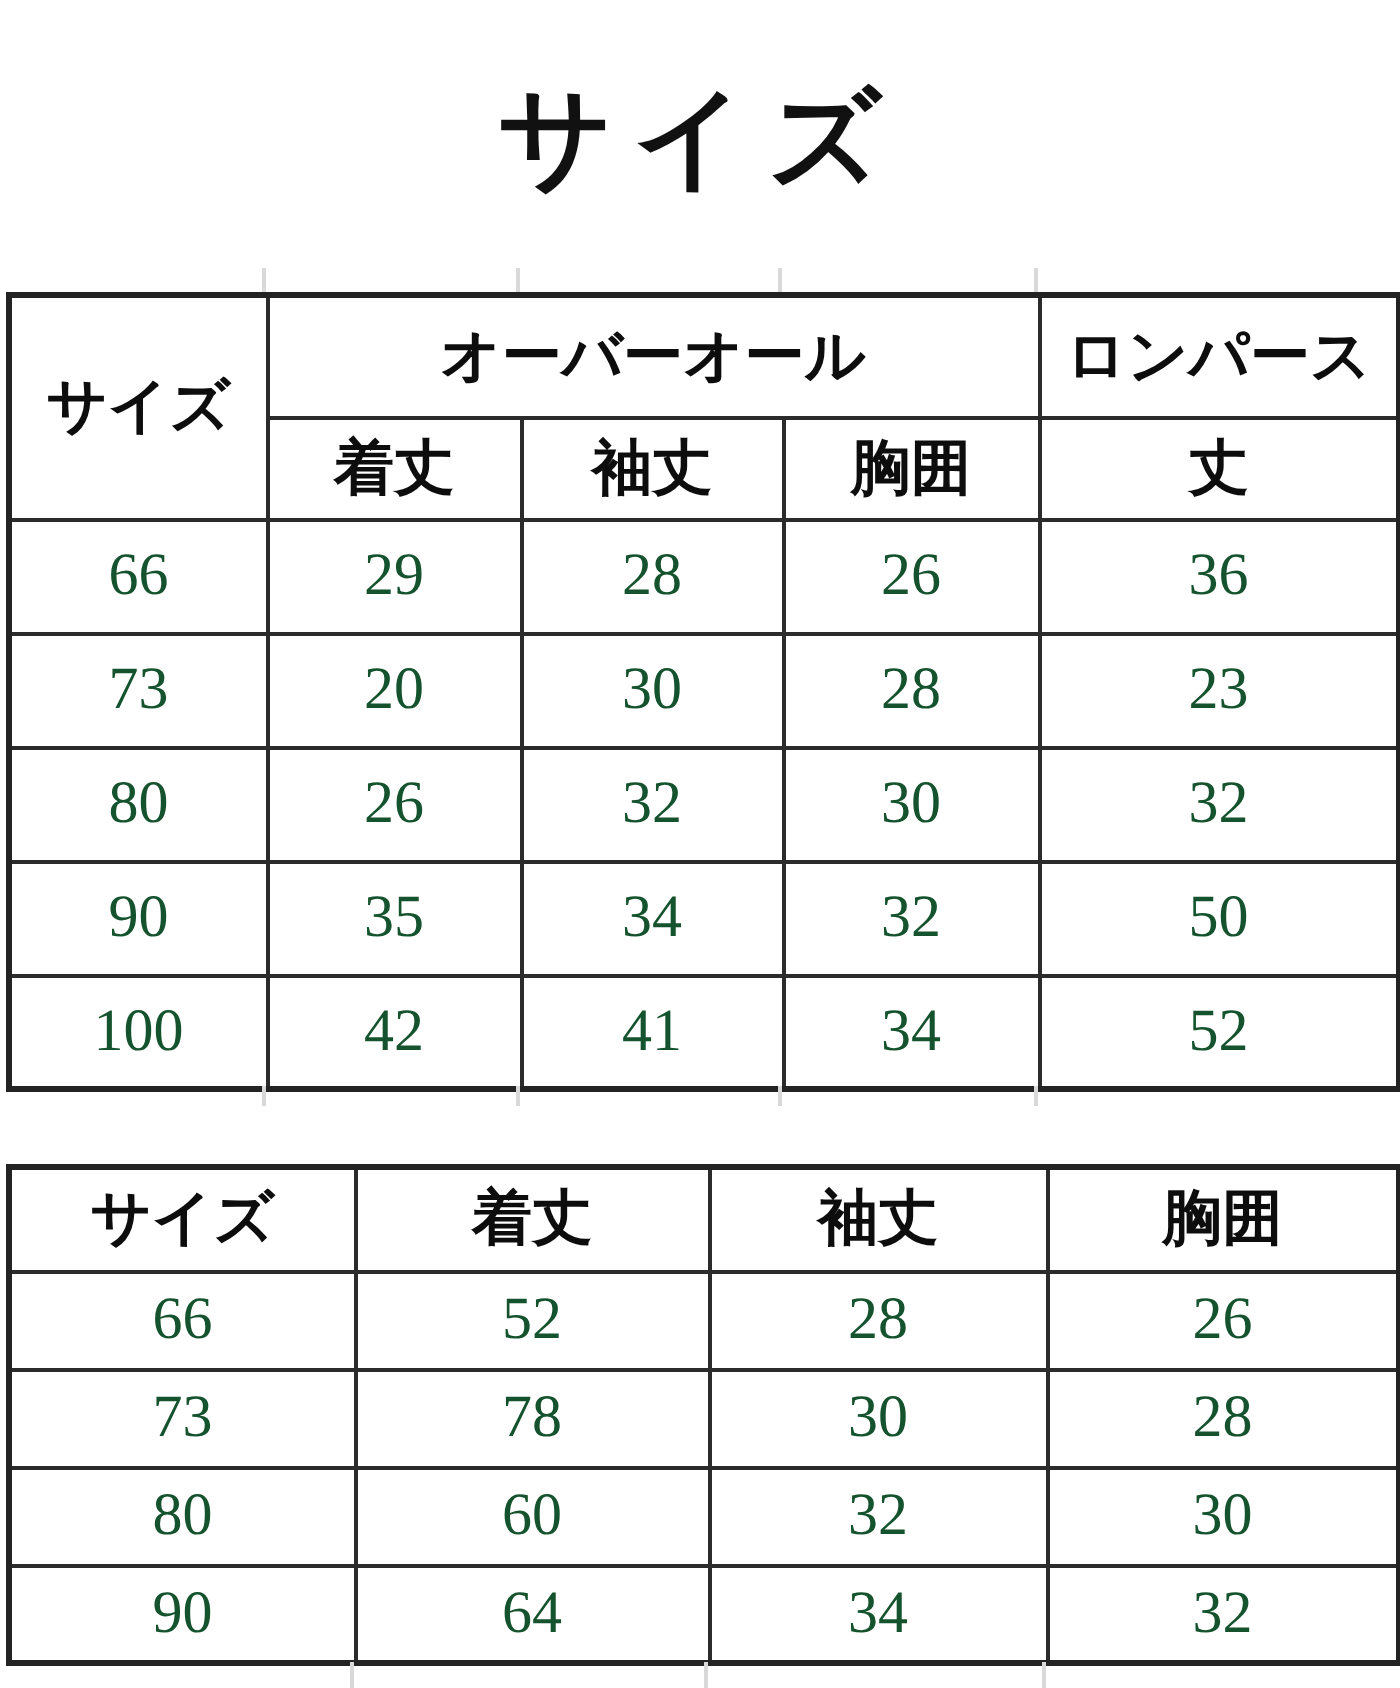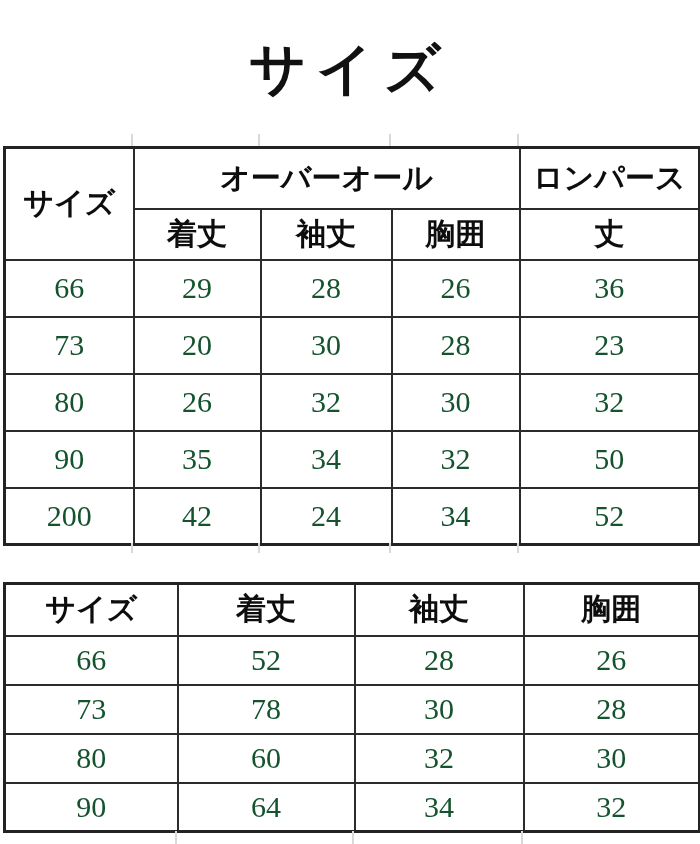--- a/index.html
+++ b/index.html
@@ -110,23 +110,23 @@
     <td>32</td>
   </tr>
   <tr class="body">
     <td>90</td>
     <td>35</td>
     <td>34</td>
     <td>32</td>
     <td>50</td>
   </tr>
   <tr class="body">
-    <td>200</td>
+    <td>100</td>
     <td>42</td>
-    <td>24</td>
+    <td>41</td>
     <td>34</td>
     <td>52</td>
   </tr>
 </tbody>
   </table>
 
 <div class="remnant-v remnant-below1" style="left:131px;"></div>
 <div class="remnant-v remnant-below1" style="left:258px;"></div>
 <div class="remnant-v remnant-below1" style="left:389px;"></div>
 <div class="remnant-v remnant-below1" style="left:517px;"></div>

